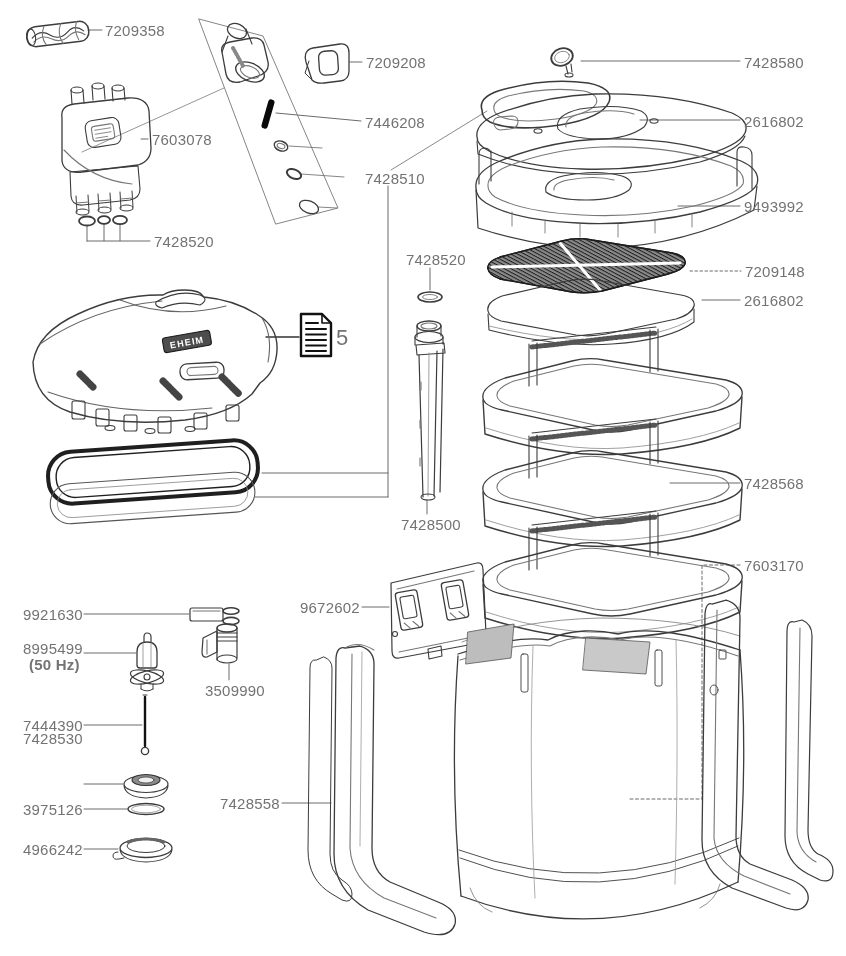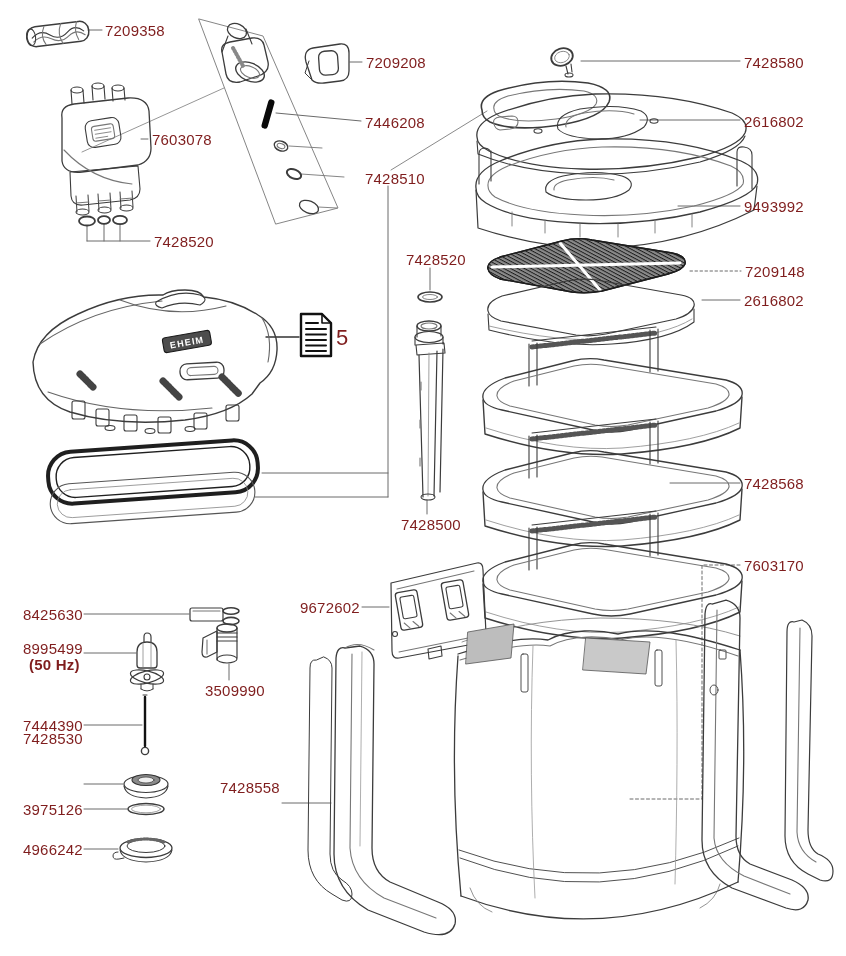--- a/index.html
+++ b/index.html
@@ -1,19 +1,19 @@
 <!DOCTYPE html>
 <html><head>
 <meta charset="utf-8">
 <style>
   html,body{margin:0;padding:0;background:#fff;}
   .stage{position:relative;width:846px;height:956px;background:#fff;overflow:hidden;
          font-family:"Liberation Sans",sans-serif;}
   .stage svg{position:absolute;left:0;top:0;}
-  .lbl{position:absolute;font-size:15px;color:#7f1d1d;white-space:nowrap;line-height:1.05;
+  .lbl{position:absolute;font-size:15px;color:#737373;white-space:nowrap;line-height:1.05;
        letter-spacing:.2px;}
   .lbl .note{display:block;padding-left:6px;font-weight:bold;}
   .lbl.manual{font-size:22px;font-weight:400;}
 </style>
 </head>
 <body>
 
 <div class="stage">
 
 <svg width="846" height="956" viewBox="0 0 846 956">
@@ -374,25 +374,25 @@
 <div class="lbl" style="left:744px;top:114px">2616802</div>
 <div class="lbl" style="left:744px;top:199px">9493992</div>
 <div class="lbl" style="left:406px;top:252px">7428520</div>
 <div class="lbl" style="left:745px;top:264px">7209148</div>
 <div class="lbl" style="left:744px;top:293px">2616802</div>
 <div class="lbl manual" style="left:336px;top:326px">5</div>
 <div class="lbl" style="left:744px;top:476px">7428568</div>
 <div class="lbl" style="left:401px;top:517px">7428500</div>
 <div class="lbl" style="left:744px;top:558px">7603170</div>
 <div class="lbl" style="left:300px;top:600px">9672602</div>
-<div class="lbl" style="left:23px;top:607px">8425630</div>
+<div class="lbl" style="left:23px;top:607px">9921630</div>
 <div class="lbl" style="left:23px;top:641px">
   <span>8995499</span>
   <span class="note">(50 Hz)</span>
 </div>
 <div class="lbl" style="left:205px;top:683px">3509990</div>
 <div class="lbl" style="left:23px;top:718px">7444390</div>
 <div class="lbl" style="left:23px;top:731px">7428530</div>
 <div class="lbl" style="left:23px;top:802px">3975126</div>
 <div class="lbl" style="left:23px;top:842px">4966242</div>
-<div class="lbl" style="left:220px;top:780px">7428558</div>
+<div class="lbl" style="left:220px;top:796px">7428558</div>
 
 </div>
 
 </body></html>

